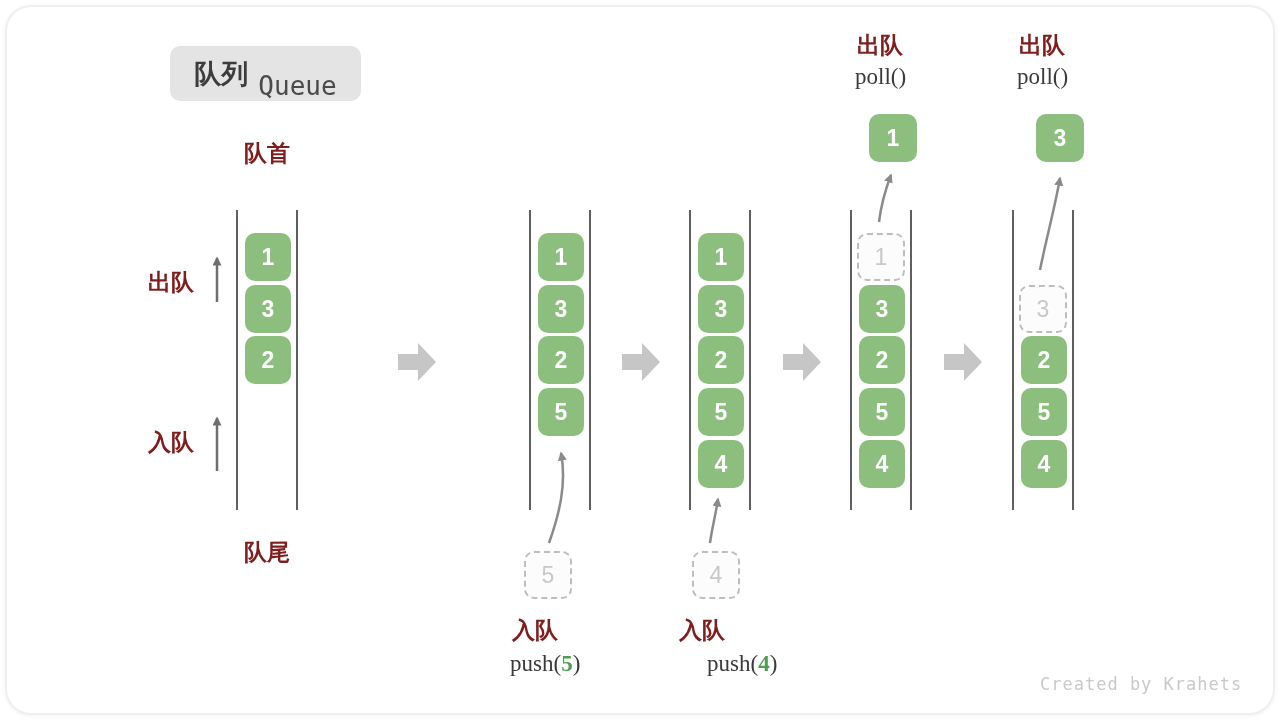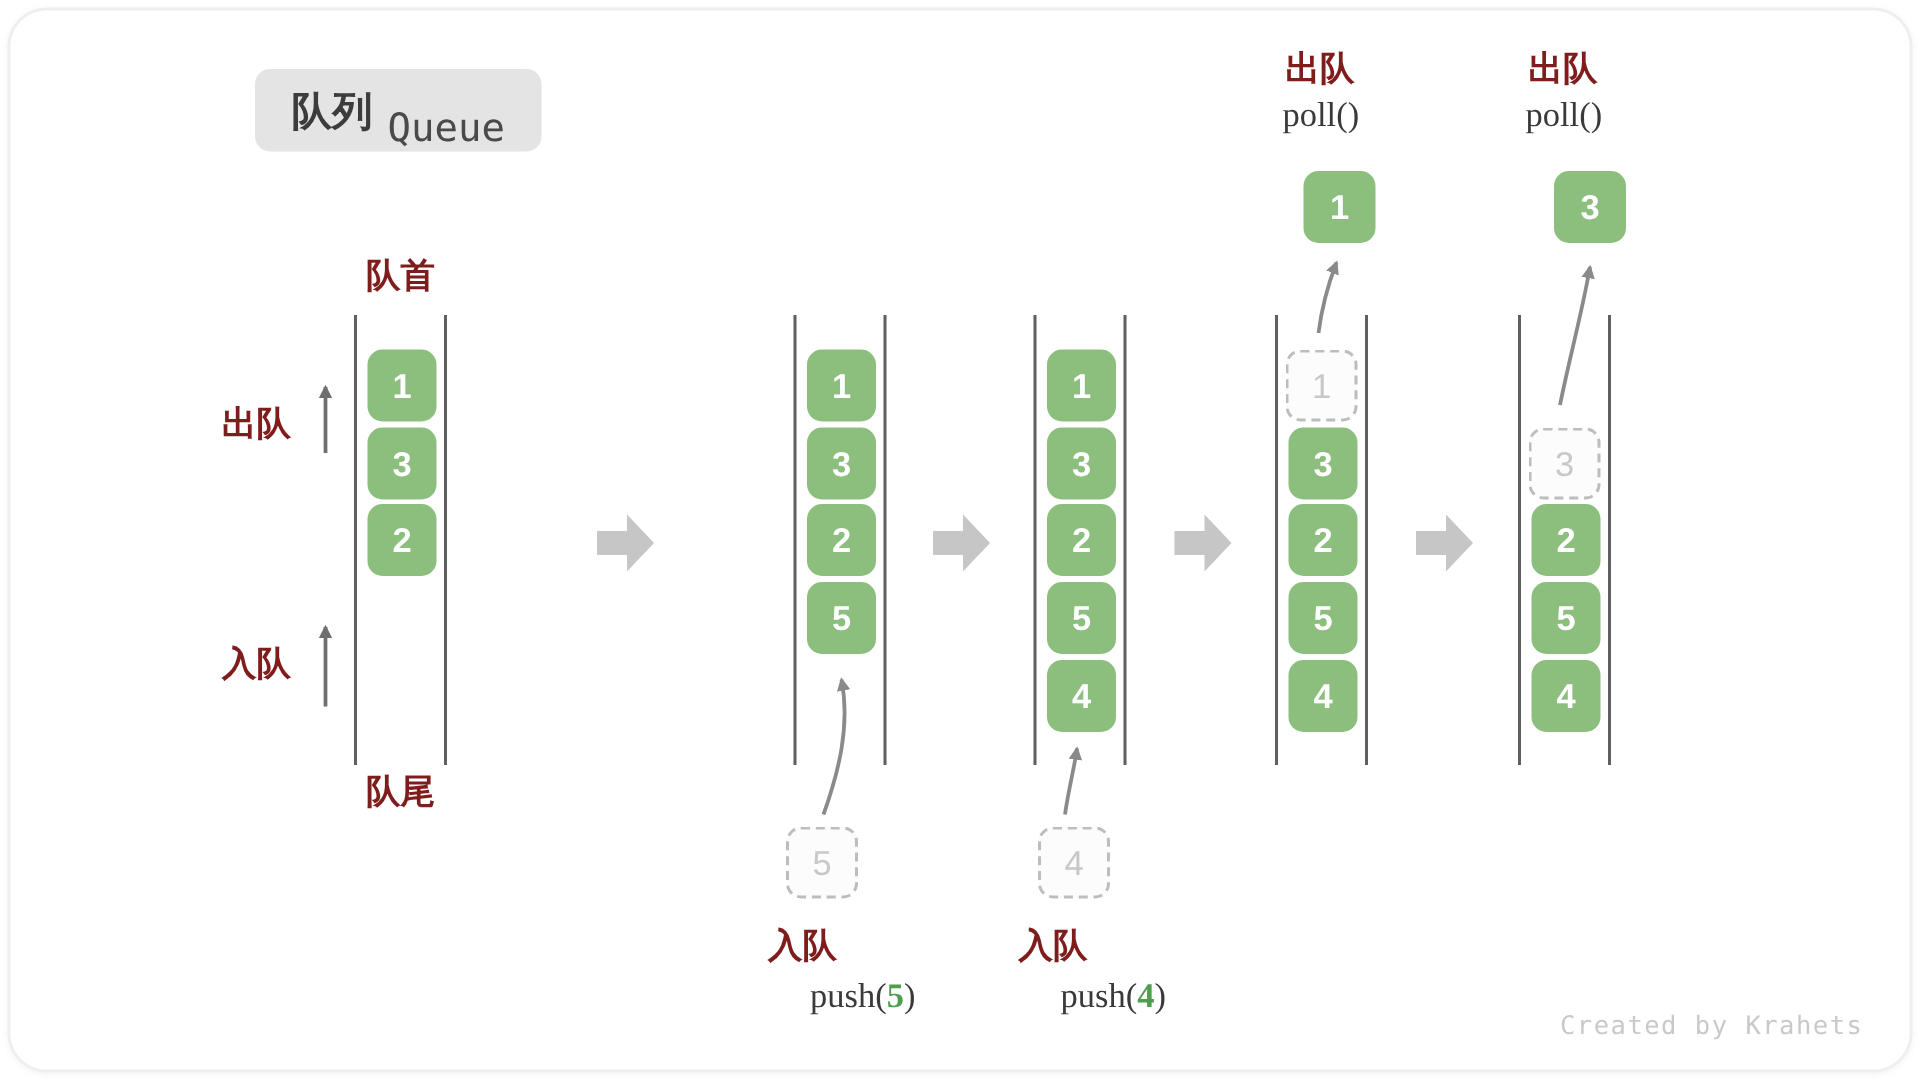--- a/index.html
+++ b/index.html
@@ -74,38 +74,38 @@
     <path d="M710,543 C712,528 716,513 718,499" stroke="#8a8a8a" stroke-width="2.5" fill="none" marker-end="url(#ah-gray)"></path>
     <path d="M879,222 C881,206 886,188 891,175" stroke="#8a8a8a" stroke-width="2.5" fill="none" marker-end="url(#ah-gray)"></path>
     <path d="M1040,270 C1046,240 1055,207 1060,178" stroke="#8a8a8a" stroke-width="2.5" fill="none" marker-end="url(#ah-gray)"></path>
 
     <polygon fill="#c6c6c6" points="398,354 418,354 418,343 436,362 418,381 418,370 398,370"></polygon>
     <polygon fill="#c6c6c6" points="622,354 642,354 642,343 660,362 642,381 642,370 622,370"></polygon>
     <polygon fill="#c6c6c6" points="783,354 803,354 803,343 821,362 803,381 803,370 783,370"></polygon>
     <polygon fill="#c6c6c6" points="944,354 964,354 964,343 982,362 964,381 964,370 944,370"></polygon>
   </svg>
 
-  <div class="zh-label" style="left:244px; top:168px;">队首</div>
-  <div class="zh-label" style="left:244px; top:512px;">队尾</div>
+  <div class="zh-label" style="left:244px; top:138px;">队首</div>
+  <div class="zh-label" style="left:244px; top:537px;">队尾</div>
   <div class="zh-label" style="left:148px; top:267px;">出队</div>
   <div class="zh-label" style="left:148px; top:427px;">入队</div>
 
   <div class="channel" style="left:236px;"></div>
   <div class="qbox slot0" style="left:245px;">1</div>
   <div class="qbox slot1" style="left:245px;">3</div>
   <div class="qbox slot2" style="left:245px;">2</div>
 
   <div class="channel" style="left:529px;"></div>
   <div class="qbox slot0" style="left:538px;">1</div>
   <div class="qbox slot1" style="left:538px;">3</div>
   <div class="qbox slot2" style="left:538px;">2</div>
   <div class="qbox slot3" style="left:538px;">5</div>
   <div class="qbox dashed" style="left:524px; top:551px; width:48px;">5</div>
   <div class="zh-label" style="left:512px; top:615px;">入队</div>
-  <div class="code-label" style="left:540px; top:651px;"><span>push(</span><span class="code-arg">5</span><span>)</span></div>
+  <div class="code-label" style="left:510px; top:651px;"><span>push(</span><span class="code-arg">5</span><span>)</span></div>
 
   <div class="channel" style="left:689px;"></div>
   <div class="qbox slot0" style="left:698px;">1</div>
   <div class="qbox slot1" style="left:698px;">3</div>
   <div class="qbox slot2" style="left:698px;">2</div>
   <div class="qbox slot3" style="left:698px;">5</div>
   <div class="qbox slot4" style="left:698px;">4</div>
   <div class="qbox dashed" style="left:692px; top:551px; width:48px;">4</div>
   <div class="zh-label" style="left:679px; top:615px;">入队</div>
   <div class="code-label" style="left:707px; top:651px;"><span>push(</span><span class="code-arg">4</span><span>)</span></div>

